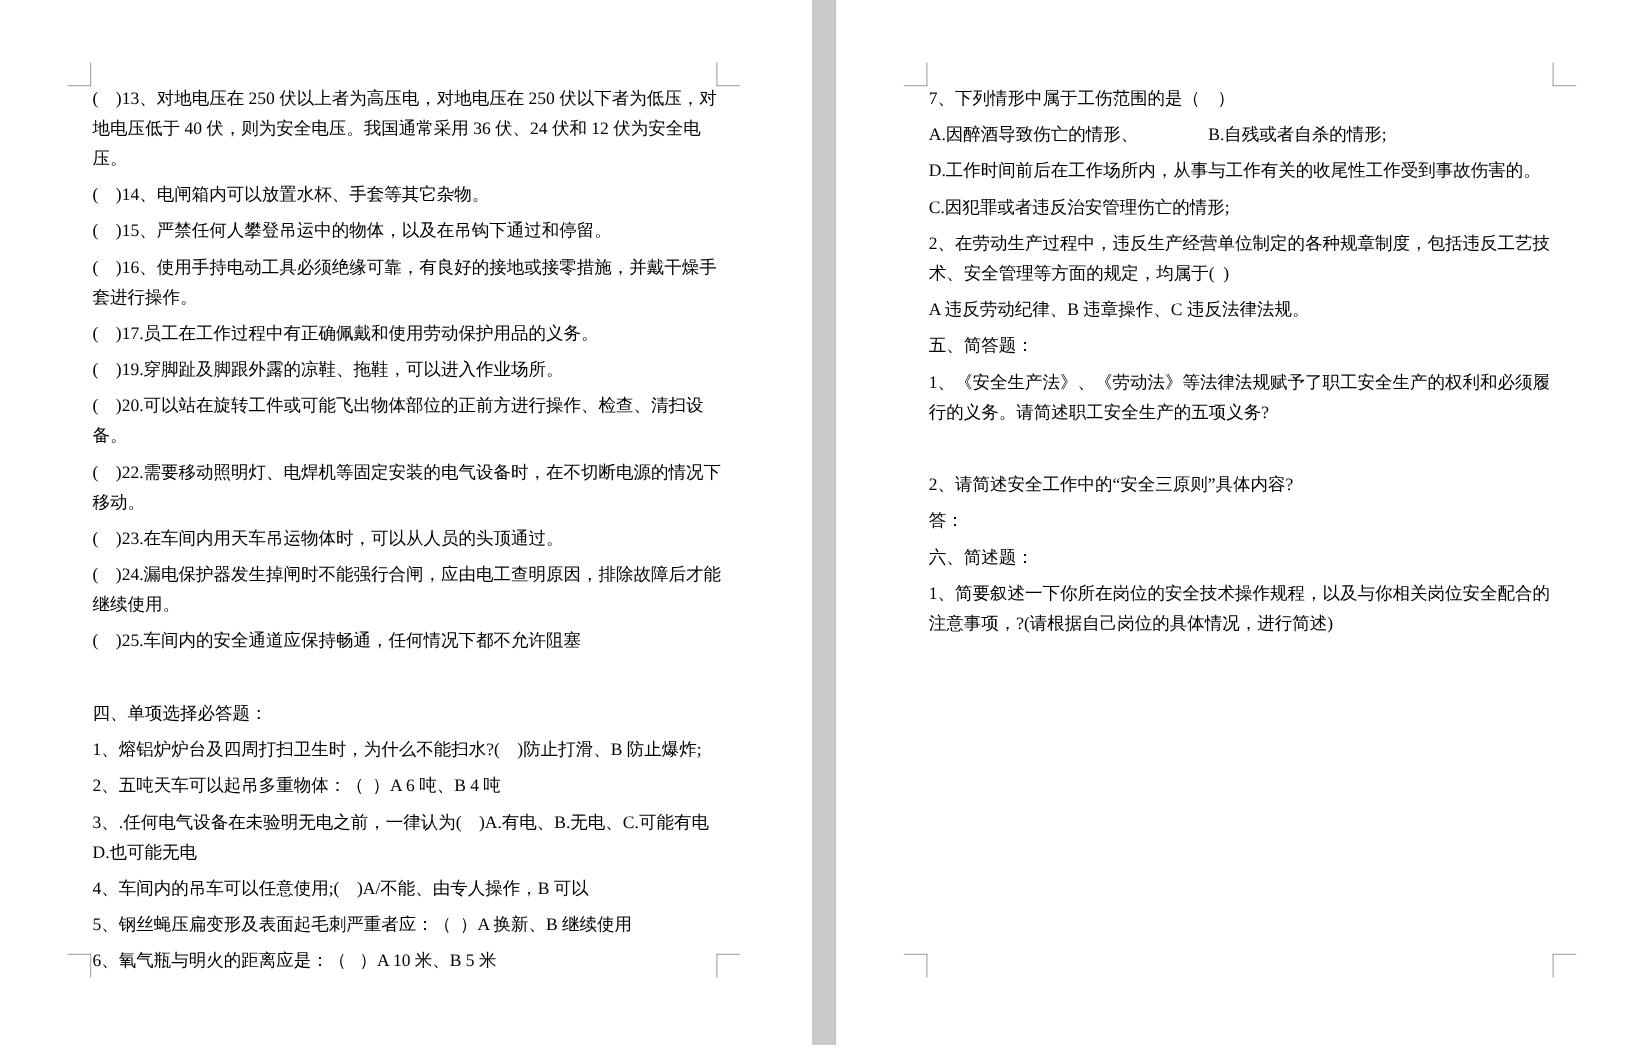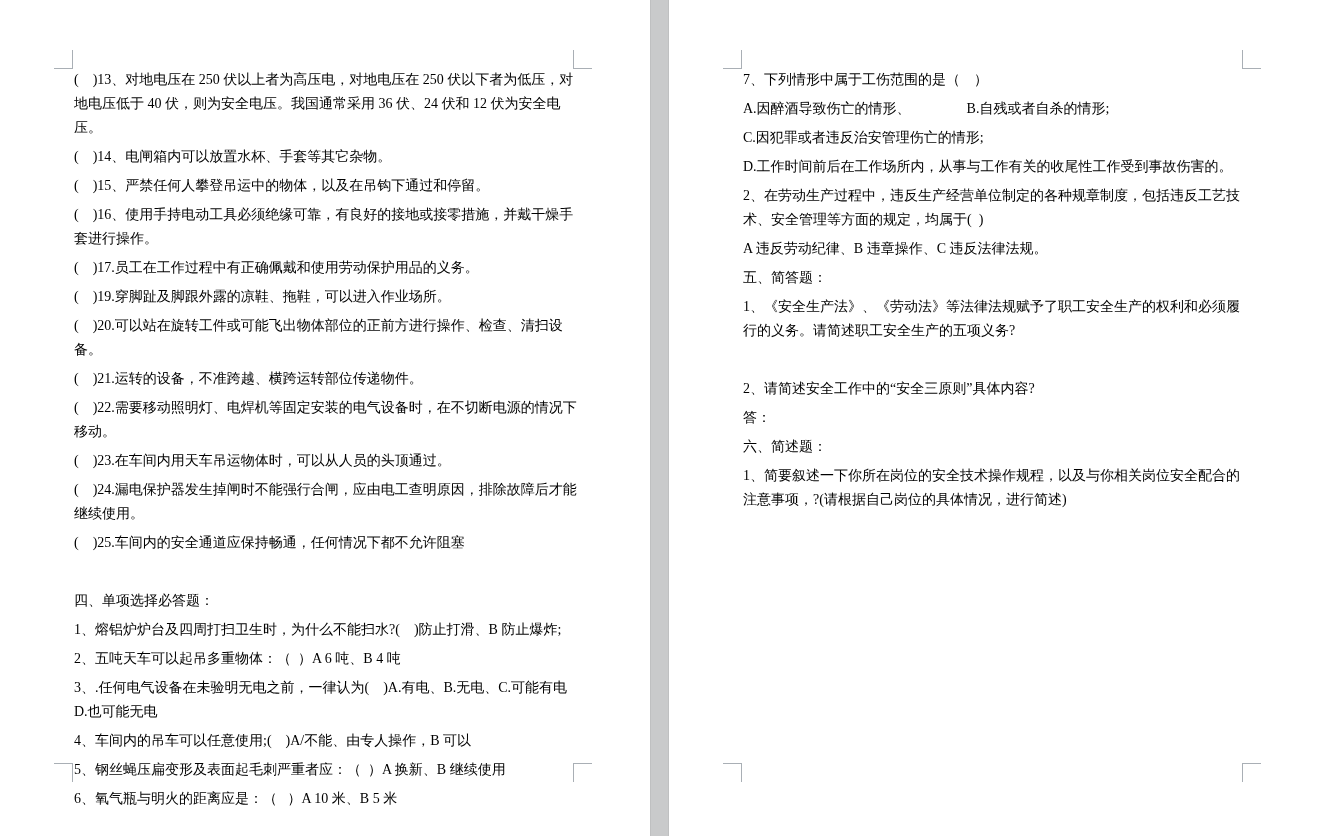--- a/index.html
+++ b/index.html
@@ -72,21 +72,20 @@
     <div class="crop bl"></div>
     <div class="crop br"></div>
     <div class="text-area">
         <p>(    )13、对地电压在 250 伏以上者为高压电，对地电压在 250 伏以下者为低压，对地电压低于 40 伏，则为安全电压。我国通常采用 36 伏、24 伏和 12 伏为安全电压。</p>
         <p>(    )14、电闸箱内可以放置水杯、手套等其它杂物。</p>
         <p>(    )15、严禁任何人攀登吊运中的物体，以及在吊钩下通过和停留。</p>
         <p>(    )16、使用手持电动工具必须绝缘可靠，有良好的接地或接零措施，并戴干燥手套进行操作。</p>
         <p>(    )17.员工在工作过程中有正确佩戴和使用劳动保护用品的义务。</p>
         <p>(    )19.穿脚趾及脚跟外露的凉鞋、拖鞋，可以进入作业场所。</p>
         <p>(    )20.可以站在旋转工件或可能飞出物体部位的正前方进行操作、检查、清扫设备。</p>
-        <p>(    )21.运转的设备，不准跨越、横跨运转部位传递物件。</p>
         <p>(    )22.需要移动照明灯、电焊机等固定安装的电气设备时，在不切断电源的情况下移动。</p>
         <p>(    )23.在车间内用天车吊运物体时，可以从人员的头顶通过。</p>
         <p>(    )24.漏电保护器发生掉闸时不能强行合闸，应由电工查明原因，排除故障后才能继续使用。</p>
         <p>(    )25.车间内的安全通道应保持畅通，任何情况下都不允许阻塞</p>
         <p>&nbsp;</p>
         <p>四、单项选择必答题：</p>
         <p>1、熔铝炉炉台及四周打扫卫生时，为什么不能扫水?(    )防止打滑、B 防止爆炸;</p>
         <p>2、五吨天车可以起吊多重物体：（  ）A 6 吨、B 4 吨</p>
         <p>3、.任何电气设备在未验明无电之前，一律认为(    )A.有电、B.无电、C.可能有电 D.也可能无电</p>
         <p>4、车间内的吊车可以任意使用;(    )A/不能、由专人操作，B 可以</p>
@@ -98,22 +97,22 @@
   <div class="page-divider"></div>
 
   <div class="page page-2">
     <div class="crop tl"></div>
     <div class="crop tr"></div>
     <div class="crop bl"></div>
     <div class="crop br"></div>
     <div class="text-area">
         <p>7、下列情形中属于工伤范围的是（    ）</p>
         <p>A.因醉酒导致伤亡的情形、                B.自残或者自杀的情形;</p>
+        <p>D.工作时间前后在工作场所内，从事与工作有关的收尾性工作受到事故伤害的。</p>
         <p>C.因犯罪或者违反治安管理伤亡的情形;</p>
-        <p>D.工作时间前后在工作场所内，从事与工作有关的收尾性工作受到事故伤害的。</p>
         <p>2、在劳动生产过程中，违反生产经营单位制定的各种规章制度，包括违反工艺技术、安全管理等方面的规定，均属于(  )</p>
         <p>A 违反劳动纪律、B 违章操作、C 违反法律法规。</p>
         <p>五、简答题：</p>
         <p>1、《安全生产法》、《劳动法》等法律法规赋予了职工安全生产的权利和必须履行的义务。请简述职工安全生产的五项义务?</p>
         <p>&nbsp;</p>
         <p>2、请简述安全工作中的“安全三原则”具体内容?</p>
         <p>答：</p>
         <p>六、简述题：</p>
         <p>1、简要叙述一下你所在岗位的安全技术操作规程，以及与你相关岗位安全配合的注意事项，?(请根据自己岗位的具体情况，进行简述)</p>
       </div>

